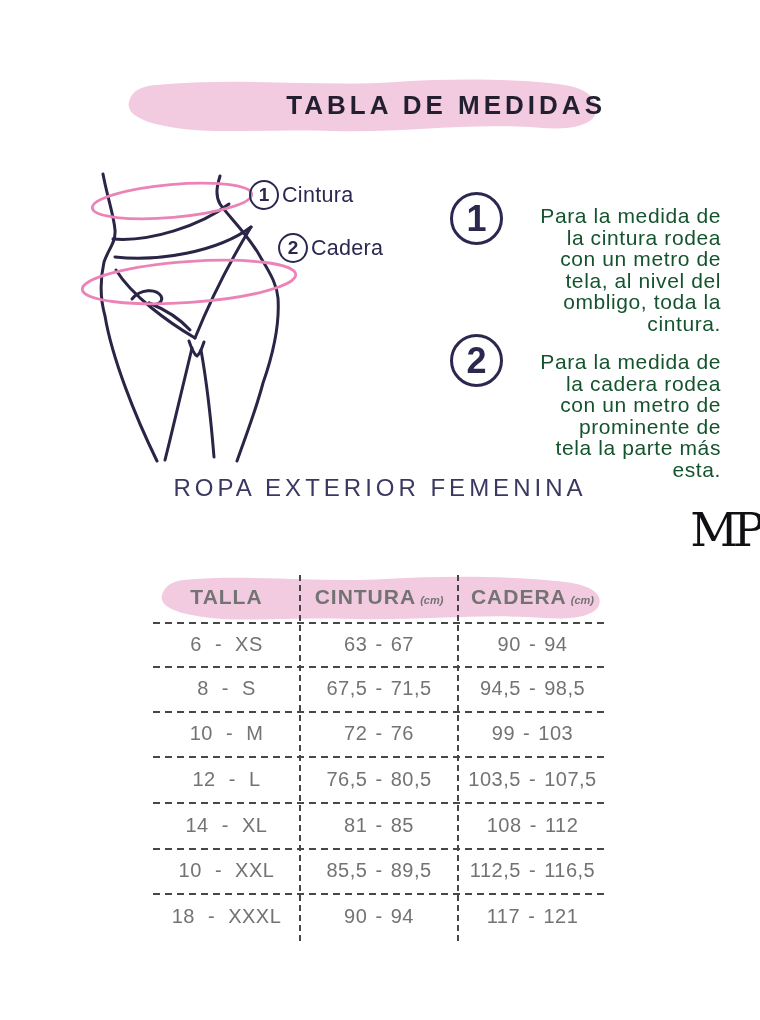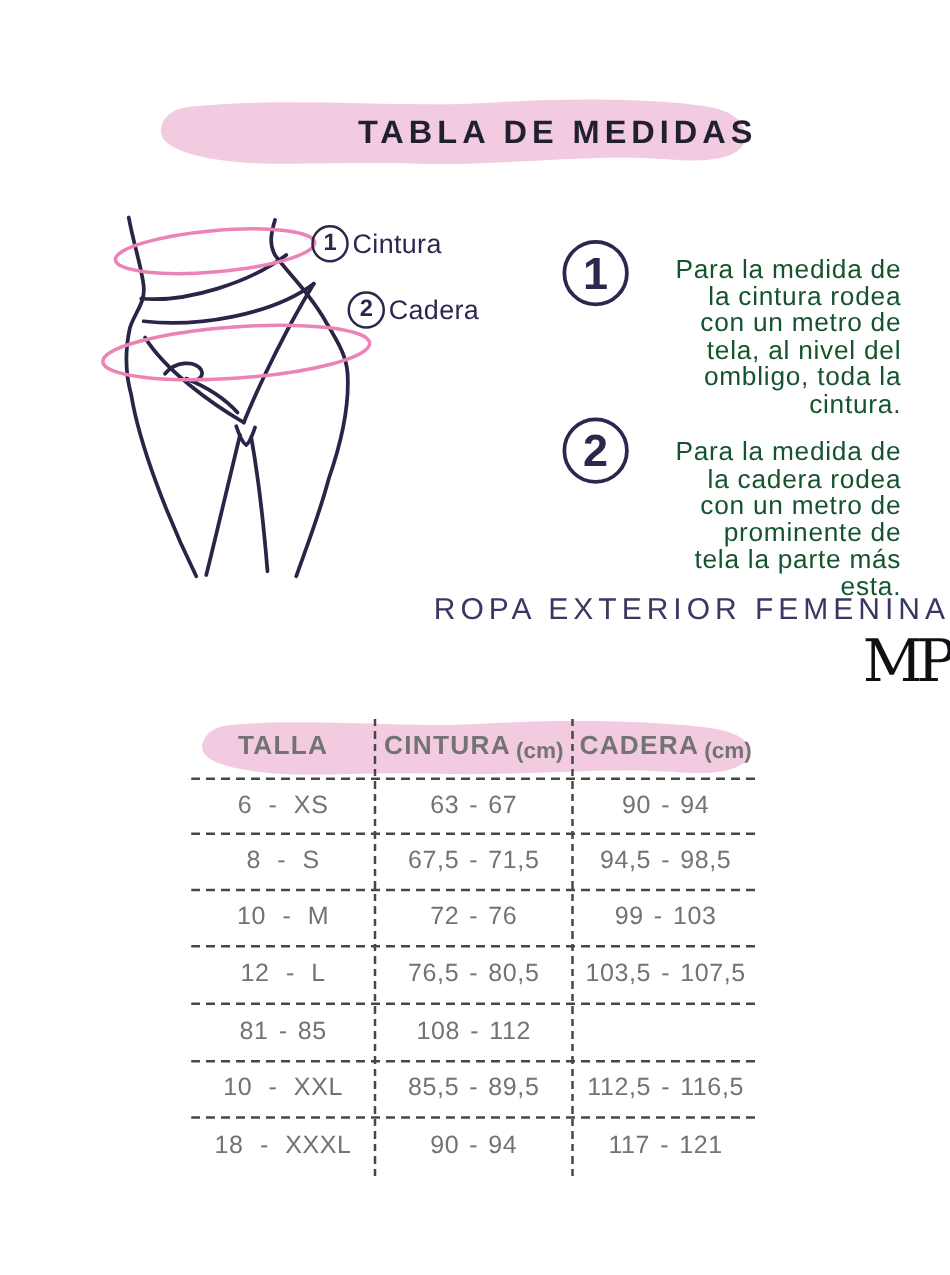--- a/index.html
+++ b/index.html
@@ -21,32 +21,32 @@
   .callout-label { font-size:21.5px; letter-spacing:0.3px; }
   
   .step-badge { position:absolute; width:47px; height:47px; border:3.5px solid #2b2850;
     border-radius:50%; display:flex; align-items:center; justify-content:center;
     font-size:36px; font-weight:bold; color:#2b2850; }
   .step-text { position:absolute; width:210px; font-size:21px; line-height:21.5px;
     color:#14532d; letter-spacing:0.6px;text-align:right; }
   .step-text div { white-space:nowrap; }
   
   .section-heading { position:absolute; left:0; top:474px; width:760px; margin:0;
-    text-align:right; font-size:24px; font-weight:normal; letter-spacing:4px; color:#3a3860; }
+    text-align:center; font-size:24px; font-weight:normal; letter-spacing:4px; color:#3a3860; }
   .logo { position:absolute; left:0; top:504px; width:760px; text-align:right;
     font-family:"DejaVu Serif", serif; font-size:47px; line-height:1.1;
     letter-spacing:-5px; color:#101014; }
   
   .size-table { position:absolute; left:153px; top:574px; width:454px; height:368px; }
   .band-svg { position:absolute; left:0; top:0; }
   .thead { position:absolute; left:0; top:0; width:454px; height:46px;
     display:grid; grid-template-columns:147px 158px 149px; z-index:2; }
   .th { display:flex; align-items:center; justify-content:center;
     font-weight:bold; font-size:21px; letter-spacing:1px; color:#737373; }
-  .unit { font-size:18px; letter-spacing:0; position:relative; top:3px; margin-left:4px; }
+  .unit { font-size:11px; letter-spacing:0; position:relative; top:3px; margin-left:4px;font-style:italic; }
   .vline { position:absolute; top:1px; width:2px; height:366px; z-index:3;
     background:repeating-linear-gradient(to bottom,#474747 0 6px,transparent 6px 10px); }
   .hline { position:absolute; left:0; width:454px; height:1.8px; z-index:1;
     background:repeating-linear-gradient(to right,#474747 0 7px,transparent 7px 12px); }
   .trow { position:absolute; left:0; width:454px;
     display:grid; grid-template-columns:147px 158px 149px; }
   .td { display:flex; align-items:center; justify-content:center;
     font-size:20px; color:#737373; letter-spacing:0.5px; }
   .td.talla { word-spacing:7px; }
   .td.val { word-spacing:2px; }
@@ -159,20 +159,21 @@
       <div class="td talla">10 - M</div>
       <div class="td val">72 - 76</div>
       <div class="td val">99 - 103</div>
     </div>
     <div class="trow" style="top:182px;height:46px">
       <div class="td talla">12 - L</div>
       <div class="td val">76,5 - 80,5</div>
       <div class="td val">103,5 - 107,5</div>
     </div>
     <div class="trow" style="top:228px;height:46px">
+      <div class="td talla">14 - XL</div>
       <div class="td val">81 - 85</div>
       <div class="td val">108 - 112</div>
     </div>
     <div class="trow" style="top:274px;height:45px">
       <div class="td talla">10 - XXL</div>
       <div class="td val">85,5 - 89,5</div>
       <div class="td val">112,5 - 116,5</div>
     </div>
     <div class="trow" style="top:319px;height:46px">
       <div class="td talla">18 - XXXL</div>

